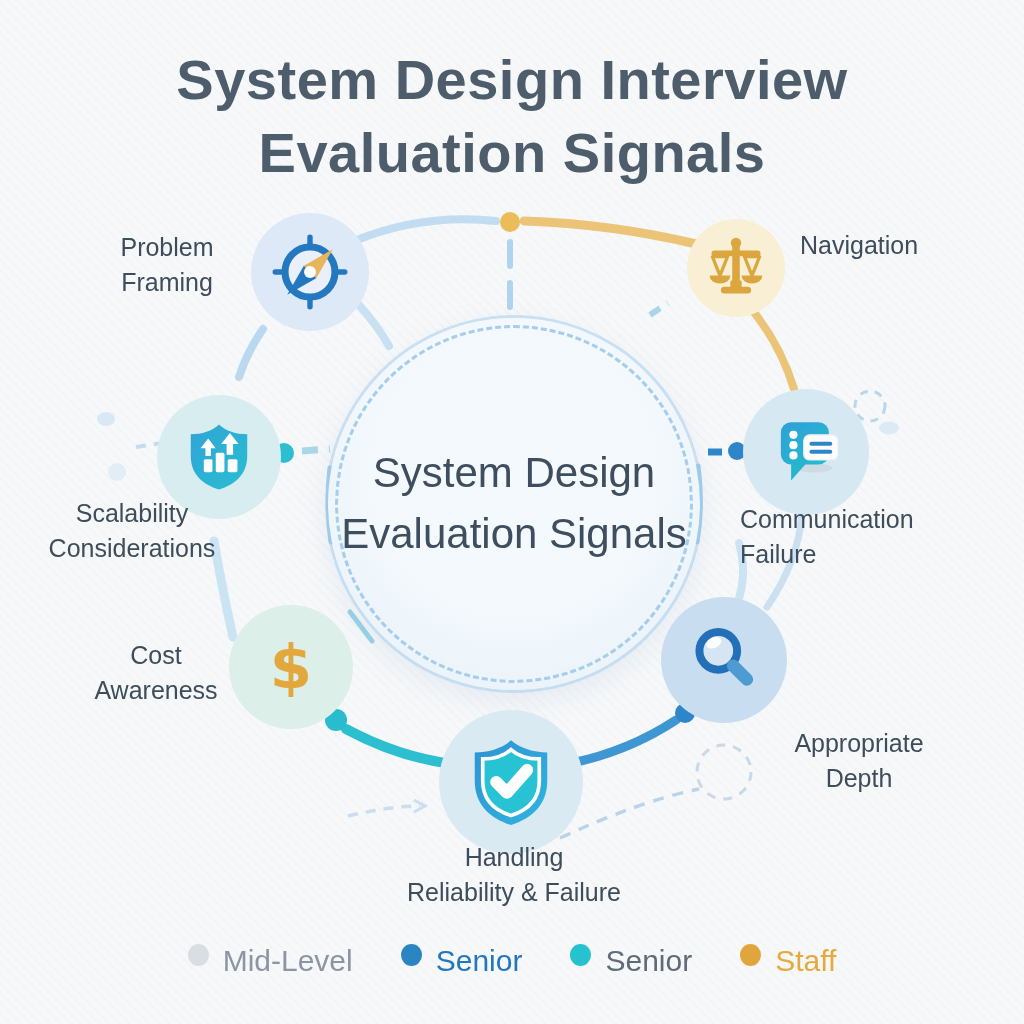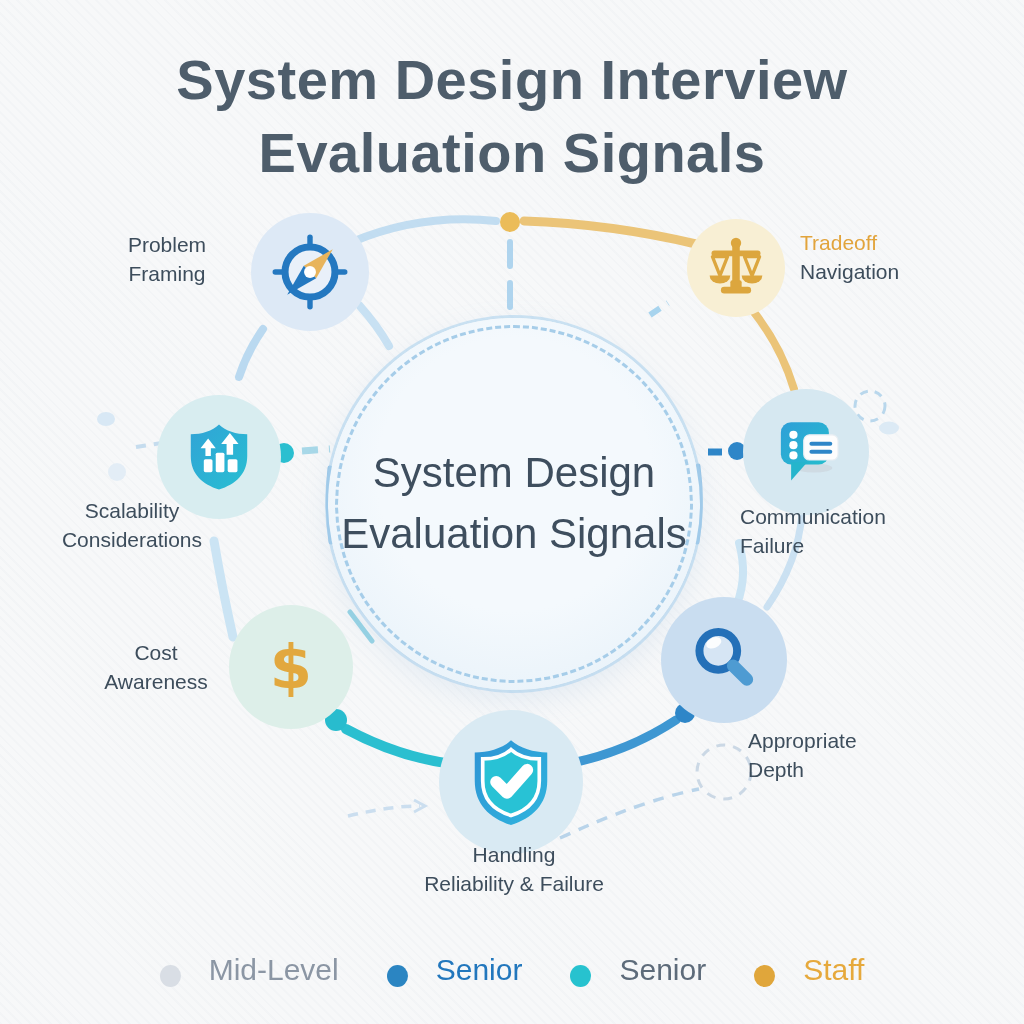--- a/index.html
+++ b/index.html
@@ -25,33 +25,33 @@
     font-size:42px;color:#3E4E5E;line-height:1.45;text-align:center;font-weight:400;
   }
   .icon-circle{position:absolute;border-radius:50%;z-index:2;display:flex;align-items:center;justify-content:center;}
   .ic-compass{left:251px;top:213px;width:118px;height:118px;background:#DDE9F6;}
   .ic-scales{left:687px;top:219px;width:98px;height:98px;background:#F8EFD4;}
   .ic-growth{left:157px;top:395px;width:124px;height:124px;background:#D8EDF0;}
   .ic-chat{left:743px;top:389px;width:126px;height:126px;background:#D6E8F1;}
   .ic-dollar{left:229px;top:605px;width:124px;height:124px;background:#DDEFE9;}
   .ic-magnifier{left:661px;top:597px;width:126px;height:126px;background:#C9DDF0;}
   .ic-shield{left:439px;top:710px;width:144px;height:144px;background:#D9EAF3;}
-  .node-label{position:absolute;z-index:3;font-size:21px;color:#3D4D5C;line-height:1.40;font-weight:400;}
+  .node-label{position:absolute;z-index:3;font-size:25px;color:#3D4D5C;line-height:1.40;font-weight:400;}
   .lbl-pf{left:52px;top:230px;width:230px;text-align:center;}
   .lbl-tn{left:800px;top:228px;width:220px;text-align:left;}
   .lbl-sc{left:-8px;top:496px;width:280px;text-align:center;}
   .lbl-cc{left:740px;top:502px;width:264px;text-align:left;}
   .lbl-ca{left:46px;top:638px;width:220px;text-align:center;}
-  .lbl-ad{left:748px;top:726px;width:222px;text-align:left;}
+  .lbl-ad{left:748px;top:726px;width:222px;text-align:center;}
   .lbl-rf{left:324px;top:840px;width:380px;text-align:center;}
   .legend{
     position:absolute;top:944px;left:0;width:1024px;z-index:3;
     display:flex;justify-content:center;align-items:center;gap:48px;font-size:30px;
   }
-  .legend-item{display:flex;align-items:flex-end;gap:28px;margin-top:9px;}
+  .legend-item{display:flex;align-items:flex-start;gap:14px;}
   .legend-dot{width:21px;height:22px;border-radius:50%;}
 </style>
 </head>
 <body>
 
 <div class="stage">
 
   <svg class="overlay" width="1024" height="1024" viewBox="0 0 1024 1024">
 
     <ellipse cx="106" cy="419" rx="9" ry="7" fill="#D8E8F5"></ellipse>
@@ -130,21 +130,20 @@
         <path d="M7 43 A11 8.5 0 0 0 29 43 Z"></path>
         <path d="M41 43 A11 8.5 0 0 0 63 43 Z"></path>
         <rect x="29" y="48" width="12" height="9" rx="2"></rect>
         <rect x="19" y="55" width="32" height="7" rx="3.5"></rect>
       </g>
       <path d="M10 23 L26 23 L18 43 Z" fill="none" stroke="#DCA63E" stroke-width="3.5" stroke-linejoin="round"></path>
       <path d="M44 23 L60 23 L52 43 Z" fill="none" stroke="#DCA63E" stroke-width="3.5" stroke-linejoin="round"></path>
     </svg>
   </div>
   <div class="node-label lbl-tn">
-    <div style="color: rgb(226, 164, 60);">Tradeoff</div>
     <div>Navigation</div>
   </div>
 
   <div class="icon-circle ic-growth">
     <svg width="76" height="76" viewBox="0 0 70 70">
       <defs>
         <linearGradient id="gradGrowth" x1="0" y1="0" x2="1" y2="1">
           <stop offset="0" stop-color="#31A3D6"></stop>
             <stop offset="1" stop-color="#28BFD2"></stop>
         </linearGradient>

